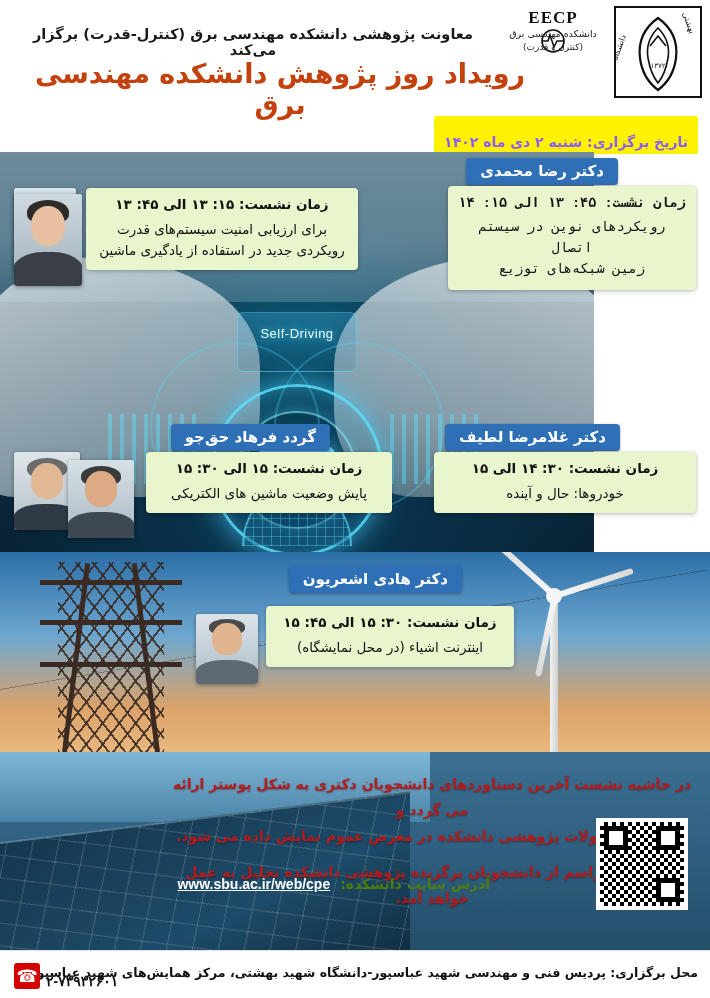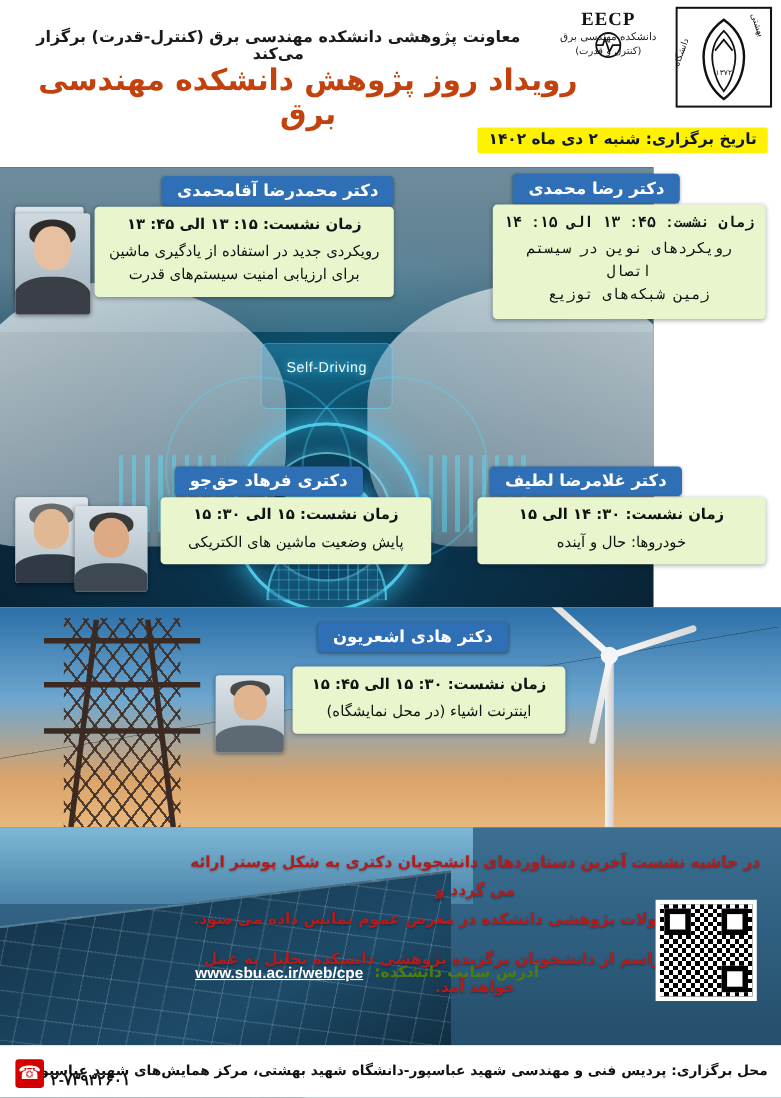--- a/index.html
+++ b/index.html
@@ -47,22 +47,22 @@
   .main-title {
     position: absolute; top: 58px; right: 170px; width: 520px;
     text-align: center;
     font-size: 27px; font-weight: bold; color: #c2410c;
     direction: rtl;
     letter-spacing: 0px;
   }
   .date-banner {
     position: absolute; top: 116px; right: 12px;
     background: #fff200;
-    padding: 3px 10px 4px 10px;
-    font-size: 14px; font-weight: bold; color: #0f172a;
+    padding: 18px 10px 4px 10px;
+    font-size: 14px; font-weight: bold; color: #8b5cf6;
     direction: rtl;
     border-radius: 2px;
   }
 
   
   .band-car {
     position: absolute; top: 152px; left: 0; width: 594px; height: 400px;
     background: linear-gradient(180deg,#0d2a3a 0%, #113a52 35%, #0c2638 100%);
     overflow: hidden;
   }
@@ -394,25 +394,24 @@
       <div class="blade b3"></div>
       <div class="turbine-hub"></div>
     </div>
   </div>
 
   <div class="band-solar">
     <div class="solar-sky"></div>
     <div class="solar-panels"></div>
   </div>
 
-  <div class="name-tag" style="top:160px; right:352px;">دکتر محمدرضا آقامحمدی</div>
   <div class="info-card" style="top:188px; right:352px; width:272px;">
     <div class="time">زمان نشست: ۱۵: ۱۳ الی ۴۵: ۱۳</div>
+    <div class="topic">برای ارزیابی امنیت سیستم‌های قدرت</div>
     <div class="topic">رویکردی جدید در استفاده از یادگیری ماشین</div>
-    <div class="topic">برای ارزیابی امنیت سیستم‌های قدرت</div>
   </div>
   <div class="portrait" style="top:188px; right:634px; width:62px; height:82px;">
     <div class="p-bg" style="background:linear-gradient(180deg,#d9e3ea,#b9c7d0)"></div>
     <div class="p-hair" style="top:8px; width:40px; height:22px; background:#6e6e6e;"></div>
     <div class="p-head" style="top:13px; width:32px; height:38px; background:#e3b999;"></div>
     <div class="p-body" style="width:66px; height:36px; background:#4a4f55;"></div>
   </div>
 
   <div class="name-tag" style="top:158px; right:92px;">دکتر رضا محمدی</div>
   <div class="info-card" style="top:186px; right:14px; width:248px;font-family:Liberation Mono, monospace;">
@@ -432,21 +431,21 @@
     <div class="time">زمان نشست: ۳۰: ۱۴ الی ۱۵</div>
     <div class="topic">خودروها: حال و آینده</div>
   </div>
   <div class="portrait" style="top:452px; left:14px; width:66px; height:78px;">
     <div class="p-bg" style="background:linear-gradient(180deg,#dfe6ea,#b2bfc7)"></div>
     <div class="p-hair" style="top:6px; width:40px; height:20px; background:#6b6b6b;"></div>
     <div class="p-head" style="top:11px; width:32px; height:36px; background:#e0b894;"></div>
     <div class="p-body" style="width:68px; height:32px; background:#2f3a46;"></div>
   </div>
 
-  <div class="name-tag" style="top:424px; right:380px;">دکتری فرهاد حق‌جو</div>
+  <div class="name-tag" style="top:424px; right:380px;">گردد فرهاد حق‌جو</div>
   <div class="info-card" style="top:452px; right:318px; width:246px;">
     <div class="time">زمان نشست: ۱۵ الی ۳۰: ۱۵</div>
     <div class="topic">پایش وضعیت ماشین های الکتریکی</div>
   </div>
   <div class="portrait" style="top:460px; right:576px; width:66px; height:78px;">
     <div class="p-bg" style="background:linear-gradient(180deg,#d7e0e6,#aab8c2)"></div>
     <div class="p-hair" style="top:6px; width:40px; height:20px; background:#3a3a3a;"></div>
     <div class="p-head" style="top:11px; width:32px; height:36px; background:#dcab85;"></div>
     <div class="p-body" style="width:68px; height:32px; background:#3d4852;"></div>
   </div>

